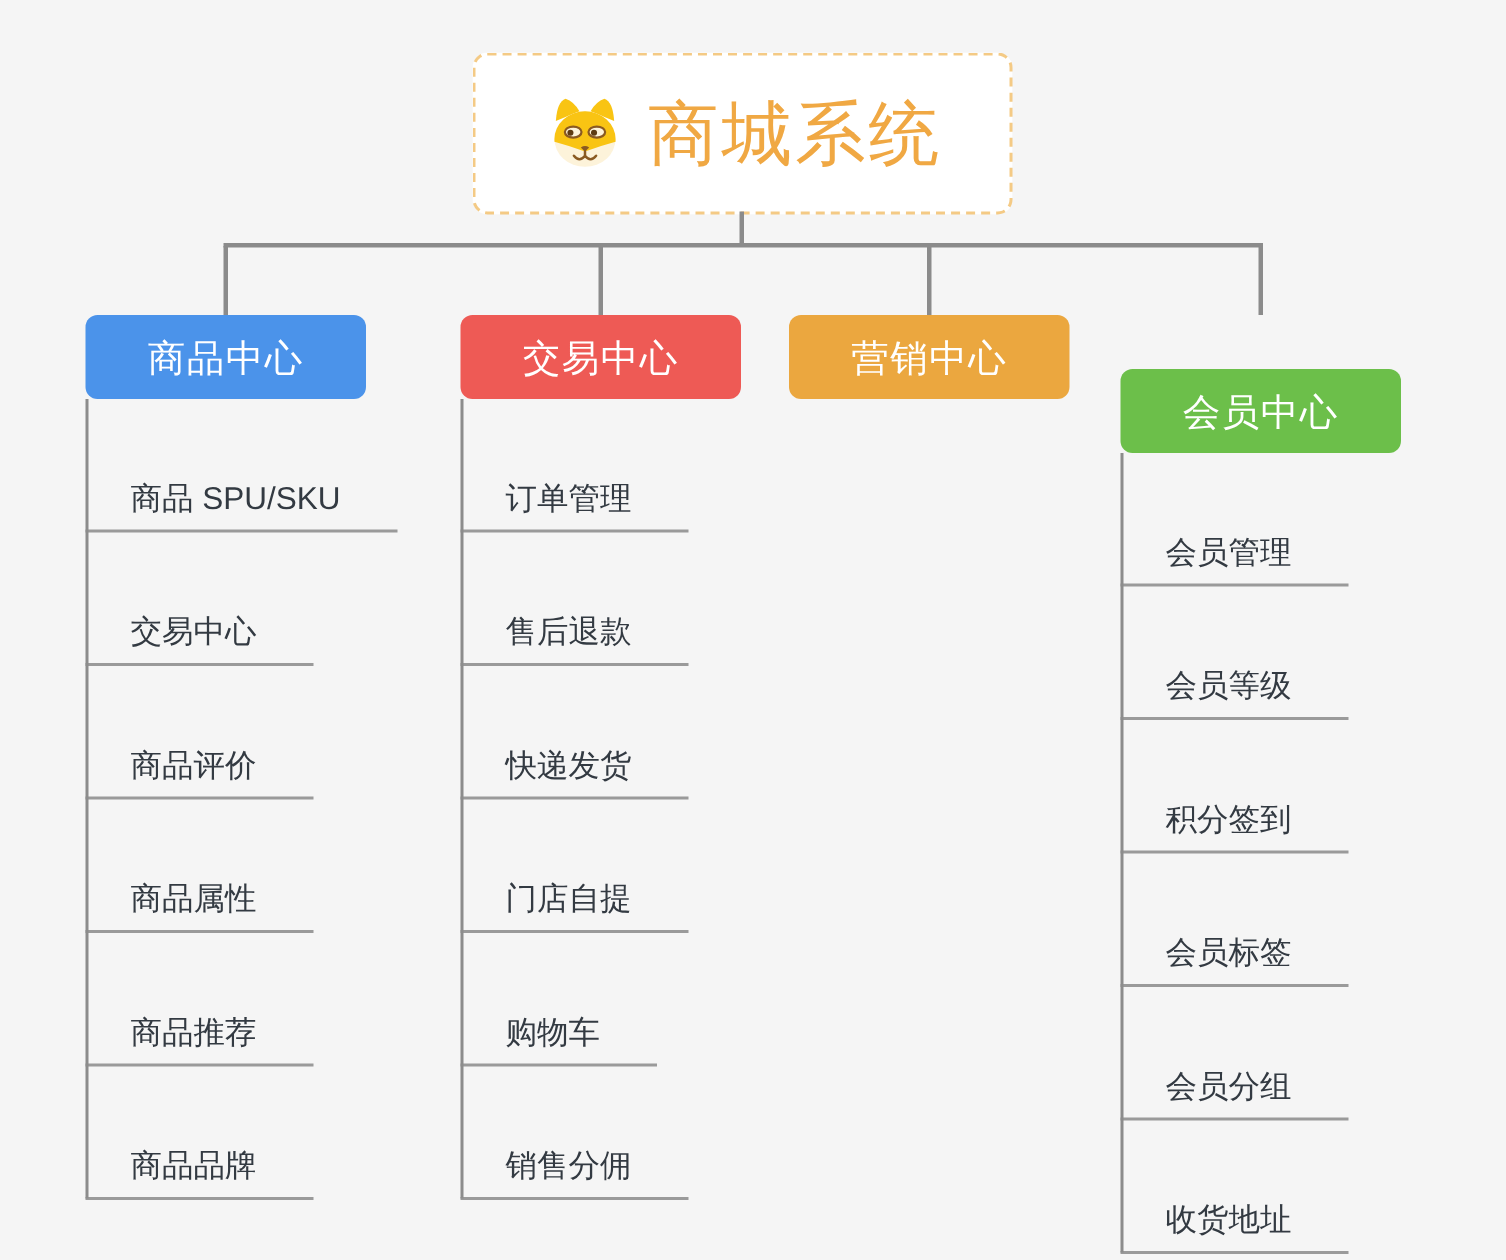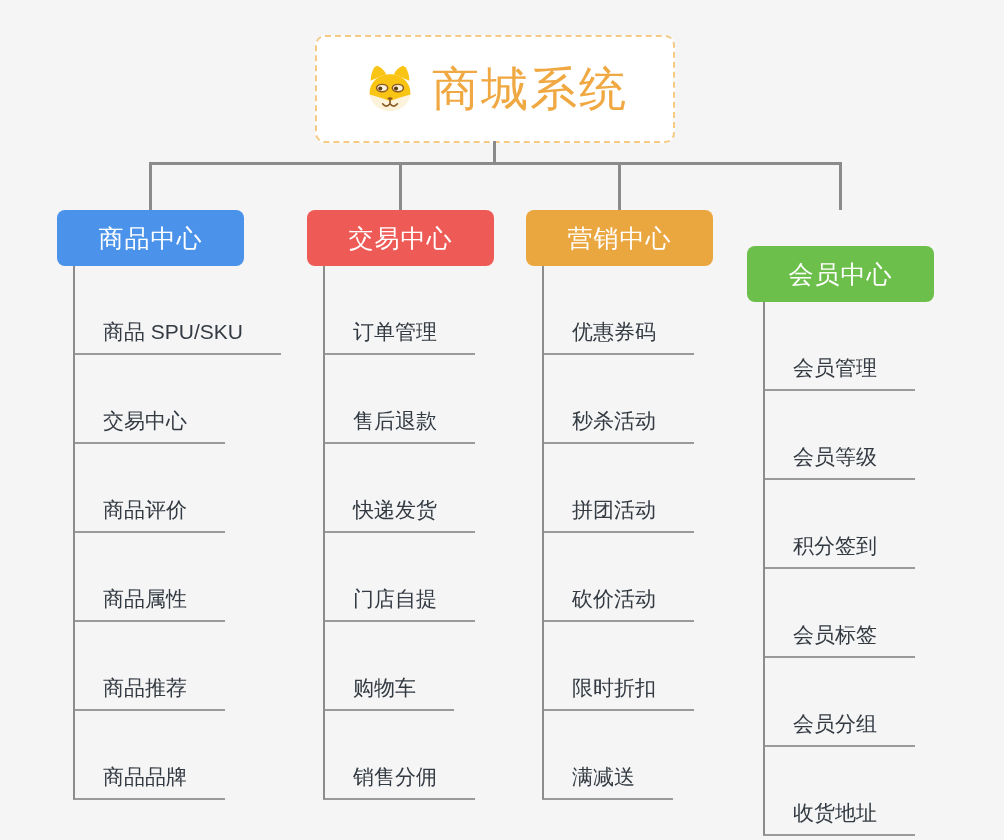--- a/index.html
+++ b/index.html
@@ -56,21 +56,20 @@
     font-size: 25px;
     letter-spacing: 1px;
     display: flex;
     align-items: center;
     justify-content: center;
     white-space: nowrap;
     cursor: pointer;
   }
   .branch-items {
     position: relative;
-    margin-left: 16px;
   }
   .spine {
     position: absolute;
     left: 0; top: 0;
     width: 2px;
     height: 533px;
     background: #8c8c8c;
   }
   .item-row {
     height: 89px;
@@ -169,41 +168,20 @@
           <span class="item">购物车</span>
         </div>
       <div class="item-row">
           <span class="item">销售分佣</span>
         </div>
     </div>
   </div>
 
   <div class="branch" style="left:526px;">
     <div class="branch-header" style="background: rgb(235, 167, 63);">营销中心</div>
-    <div class="branch-items">
-      <div class="spine"></div>
-      <div class="item-row">
-          <span class="item">优惠券码</span>
-        </div>
-      <div class="item-row">
-          <span class="item">秒杀活动</span>
-        </div>
-      <div class="item-row">
-          <span class="item">拼团活动</span>
-        </div>
-      <div class="item-row">
-          <span class="item">砍价活动</span>
-        </div>
-      <div class="item-row">
-          <span class="item">限时折扣</span>
-        </div>
-      <div class="item-row">
-          <span class="item">满减送</span>
-        </div>
-    </div>
   </div>
 
   <div class="branch" style="left:747px;">
     <div class="branch-header" style="background: rgb(108, 191, 74); margin-top: 36px;">会员中心</div>
     <div class="branch-items">
       <div class="spine"></div>
       <div class="item-row">
           <span class="item">会员管理</span>
         </div>
       <div class="item-row">

